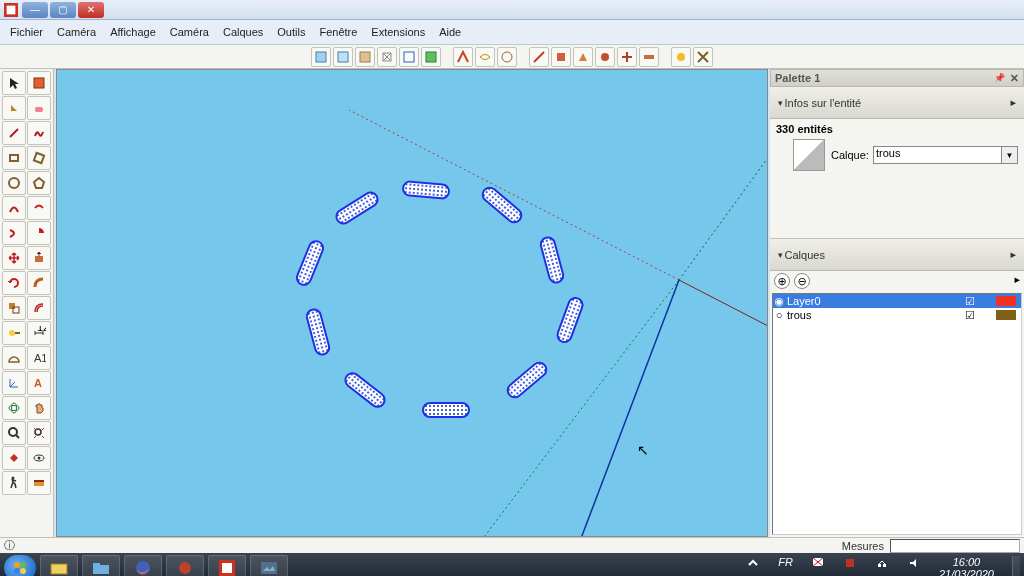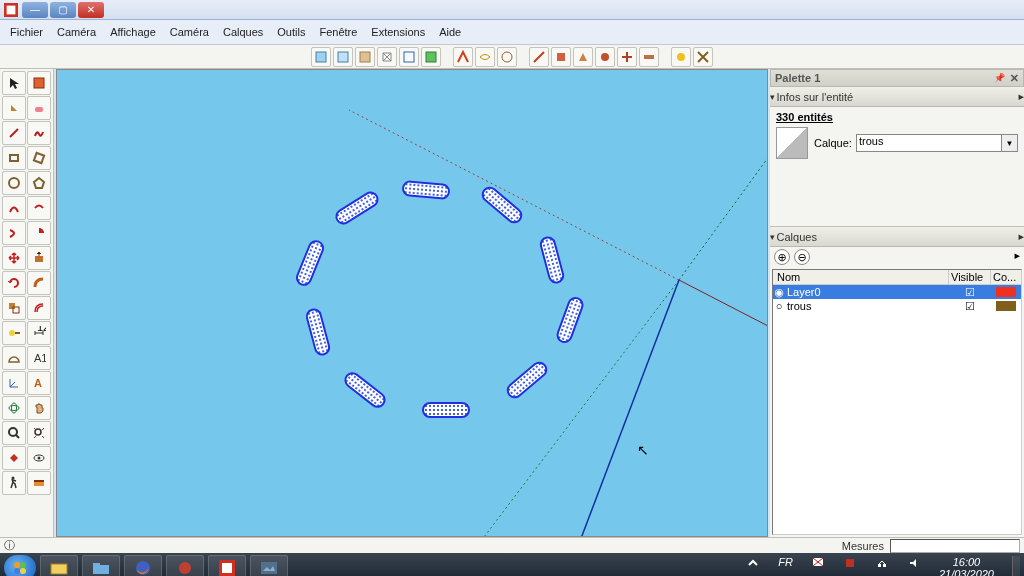--- a/index.html
+++ b/index.html
@@ -27,25 +27,25 @@
 
 .workspace { display:flex; height: calc(576px - 20px - 18px - 24px - 16px - 30px); }
 .tools-left { width:54px; background:#f4f4f0; border-right:1px solid #c0c0b8; display:grid; grid-template-columns:1fr 1fr; grid-auto-rows:24px; gap:1px; padding:2px; align-content:start;}
 .tool { border:1px solid #c4c4bc; background:#f8f8f4; border-radius:2px; display:flex; align-items:center; justify-content:center;}
 
 .viewport { flex:1; position:relative; background:#75c8ec; overflow:hidden; border:1px solid #888; margin:0 2px; }
 .right-panels { width:254px; background:#f4f4f0; display:flex; flex-direction:column; }
 
 
 .panel-header { height:18px; background:linear-gradient(#e0e0d8,#d0d0c8); border:1px solid #b8b8b0; display:flex; align-items:center; padding:0 4px; font-weight:bold; color:#555;}
-.section-header { height:20px; background:linear-gradient(#f0f0e8,#d8d8d0); border-bottom:1px solid #b8b8b0; display:flex; align-items:center; padding:0 0; color:#333;}
+.section-header { height:32px; background:linear-gradient(#f0f0e8,#d8d8d0); border-bottom:1px solid #b8b8b0; display:flex; align-items:center; padding:0 8px; color:#333;}
 .section-header::before{content:"▾ "; font-size:9px; margin-right:2px;}
 .entity-info { padding:4px 6px; background:#f4f4f0; height:120px; border-bottom:1px solid #c0c0b8;}
-.entity-count{font-weight:bold; margin-bottom:4px;text-decoration:underline;}
-.layer-row{display:flex; align-items:center; gap:6px;}
+.entity-count{font-weight:bold; margin-bottom:4px;}
+.layer-row{display:flex; align-items:center; gap:6px;margin-left:17px;}
 .swatch{width:32px;height:32px;background:linear-gradient(135deg,#fff 0%,#fff 50%,#bbb 50%,#bbb 100%); border:1px solid #999;}
 .layer-select{flex:1; height:18px; border:1px solid #888; background:#fff; padding:0 2px; font-size:11px;}
 .layer-select-wrap{display:flex; flex:1;}
 .dd-btn{width:16px;height:18px;border:1px solid #888;border-left:none;background:#eee;display:flex;align-items:center;justify-content:center;font-size:8px;}
 
 .layers-body{flex:1; background:#fff; border:1px inset #ccc; margin:2px;}
 .layers-controls{padding:2px 4px; display:flex; gap:4px;}
 .lc{width:16px;height:16px;border:1px solid #888;border-radius:8px;display:flex;align-items:center;justify-content:center;font-size:11px;background:#fff;}
 .layers-table-header{display:flex; background:#f0f0e8; border-bottom:1px solid #ccc; font-size:10px;}
 .lth-name{flex:1; padding:1px 4px; border-right:1px solid #ccc;}
@@ -431,25 +431,20 @@
     <div class="section-header">
         <span>Calques</span>
         <span style="margin-left:auto">▸</span>
       </div>
     <div class="layers-controls">
       <div class="lc">⊕</div>
       <div class="lc">⊖</div>
       <span style="margin-left:auto">▸</span>
     </div>
     <div class="layers-body">
-      <div class="layers-table-header">
-        <div class="lth-name">Nom</div>
-        <div class="lth-vis">Visible</div>
-        <div class="lth-col">Co...</div>
-      </div>
       <div id="layers-list">
           <div class="layer-item sel">
             <span class="li-radio">◉</span>
             <span class="li-name">Layer0</span>
             <span class="li-vis">☑</span>
             <span class="li-color">
               <div class="sw" style="background:#f03020"></div>
             </span>
           </div>
           <div class="layer-item">

